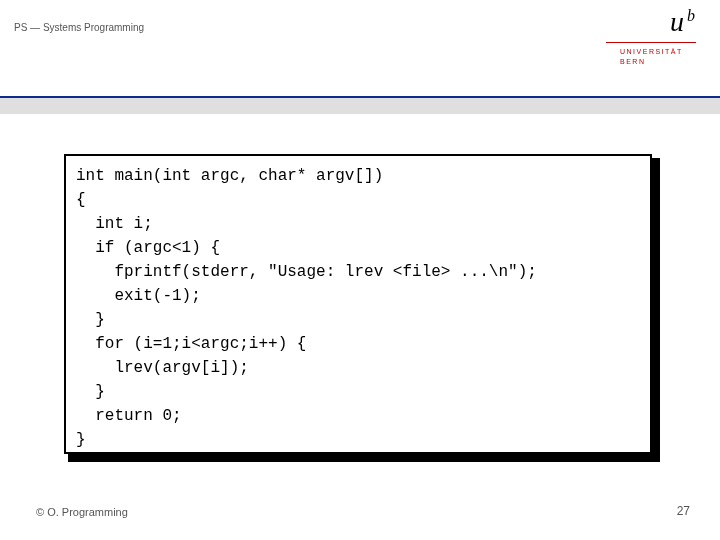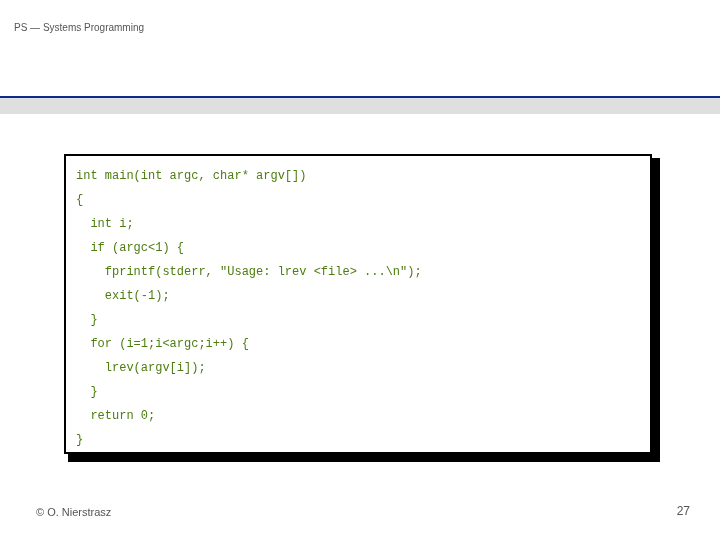--- a/index.html
+++ b/index.html
@@ -93,23 +93,23 @@
     width: 588px;
     height: 300px;
     border: 2px solid #000;
     background: #fff;
     padding: 8px 4px 8px 10px;
     box-sizing: border-box;
   }
   .codebox pre {
     margin: 0;
     font-family: 'Courier New', Courier, monospace;
-    font-size: 12px;
+    font-size: 16px;
     line-height: 24px;
-    color: #4d7c0f;
+    color: #000000;
     white-space: pre;
   }
   .footer-left {
     position: absolute;
     bottom: 22px;
     left: 36px;
     font-size: 11px;
     color: #555;
   }
   .footer-right {
@@ -124,33 +124,43 @@
 </head>
 <body>
 
 <div class="slide">
 
   <div class="header-small">PS — Systems Programming</div>
 
 
   <div class="band"></div>
 
+  <div class="logo">
+    <div class="u">
+      <span>u</span><sup>b</sup>
+    </div>
+    <div class="divider"></div>
+    <div class="uni">
+      <span>UNIVERSITÄT</span><br>
+      <span>BERN</span>
+    </div>
+  </div>
 
   <div class="codebox-shadow"></div>
   <div class="codebox">
     <pre>int main(int argc, char* argv[])
 {
   int i;
   if (argc&lt;1) {
     fprintf(stderr, "Usage: lrev &lt;file&gt; ...\n");
     exit(-1);
   }
   for (i=1;i&lt;argc;i++) {
     lrev(argv[i]);
   }
   return 0;
 }</pre>
   </div>
 
-  <div class="footer-left">© O. Nierstrasz</div>
+  <div class="footer-left">© O. Programming</div>
   <div class="footer-right">27</div>
 
 </div>
 
 </body></html>

